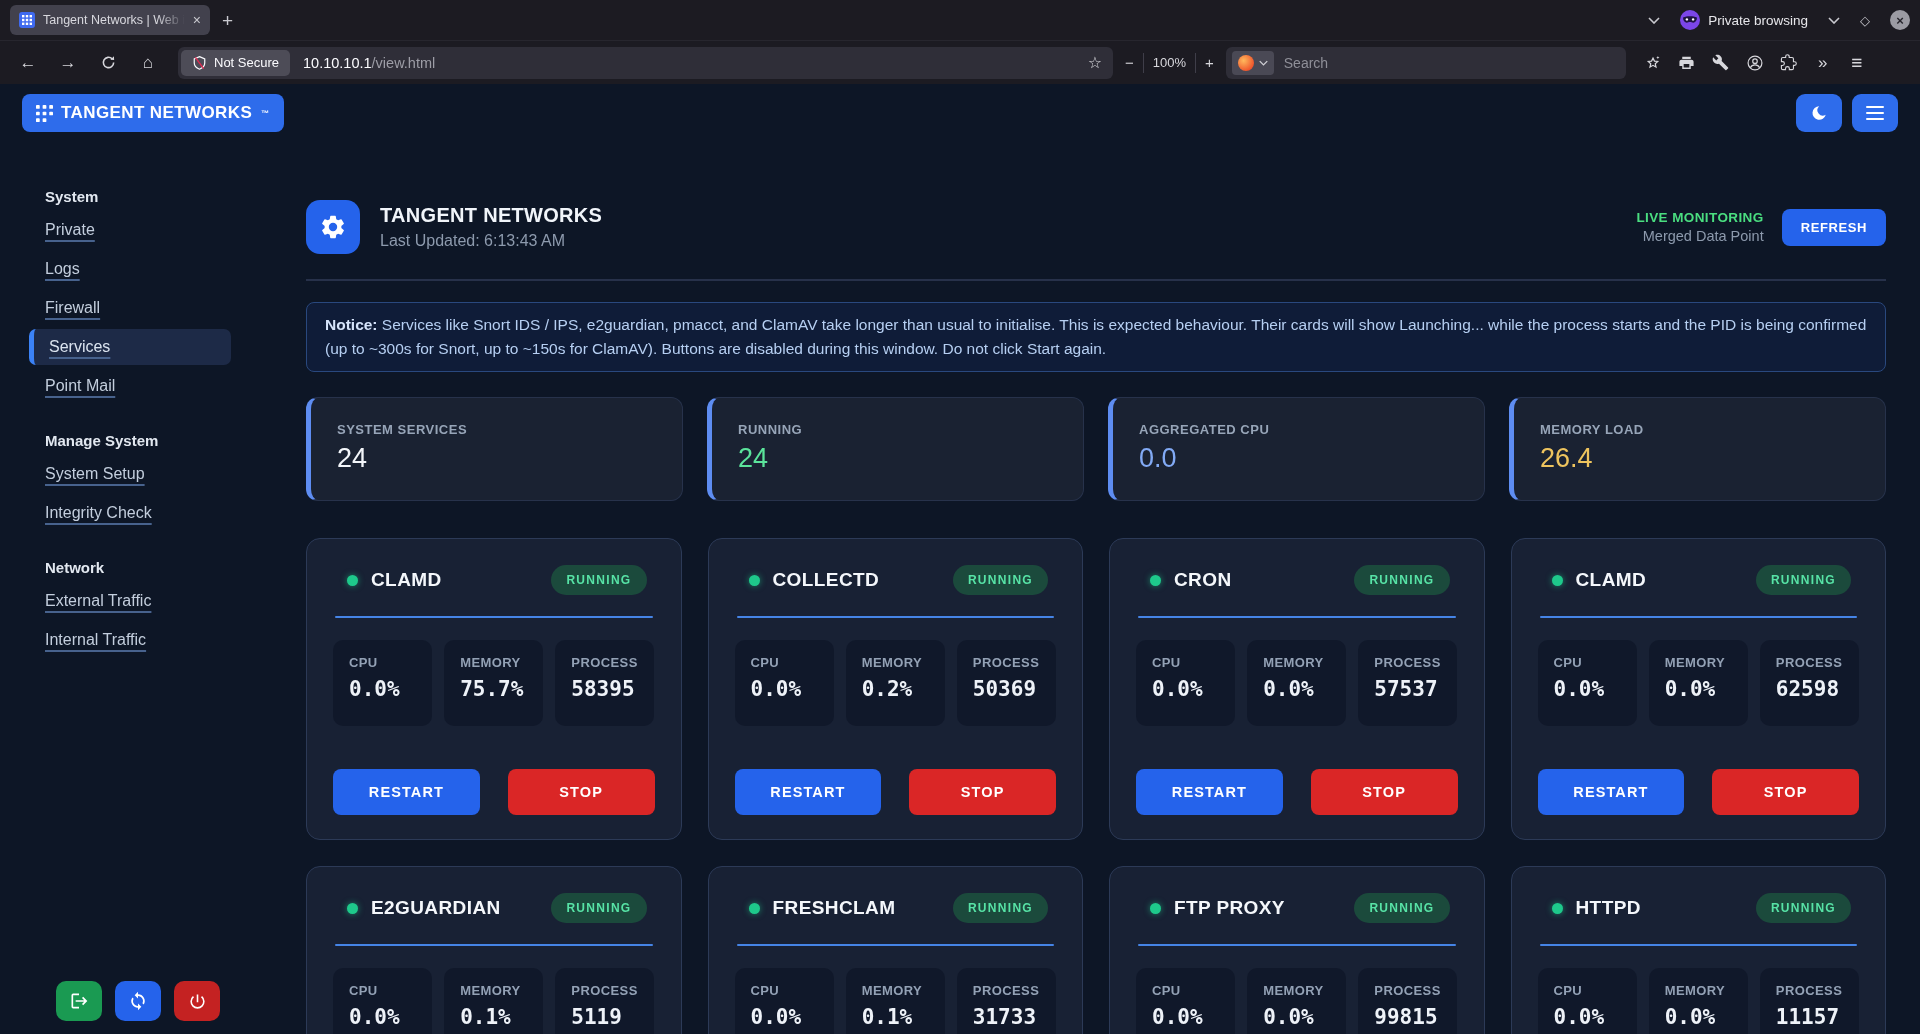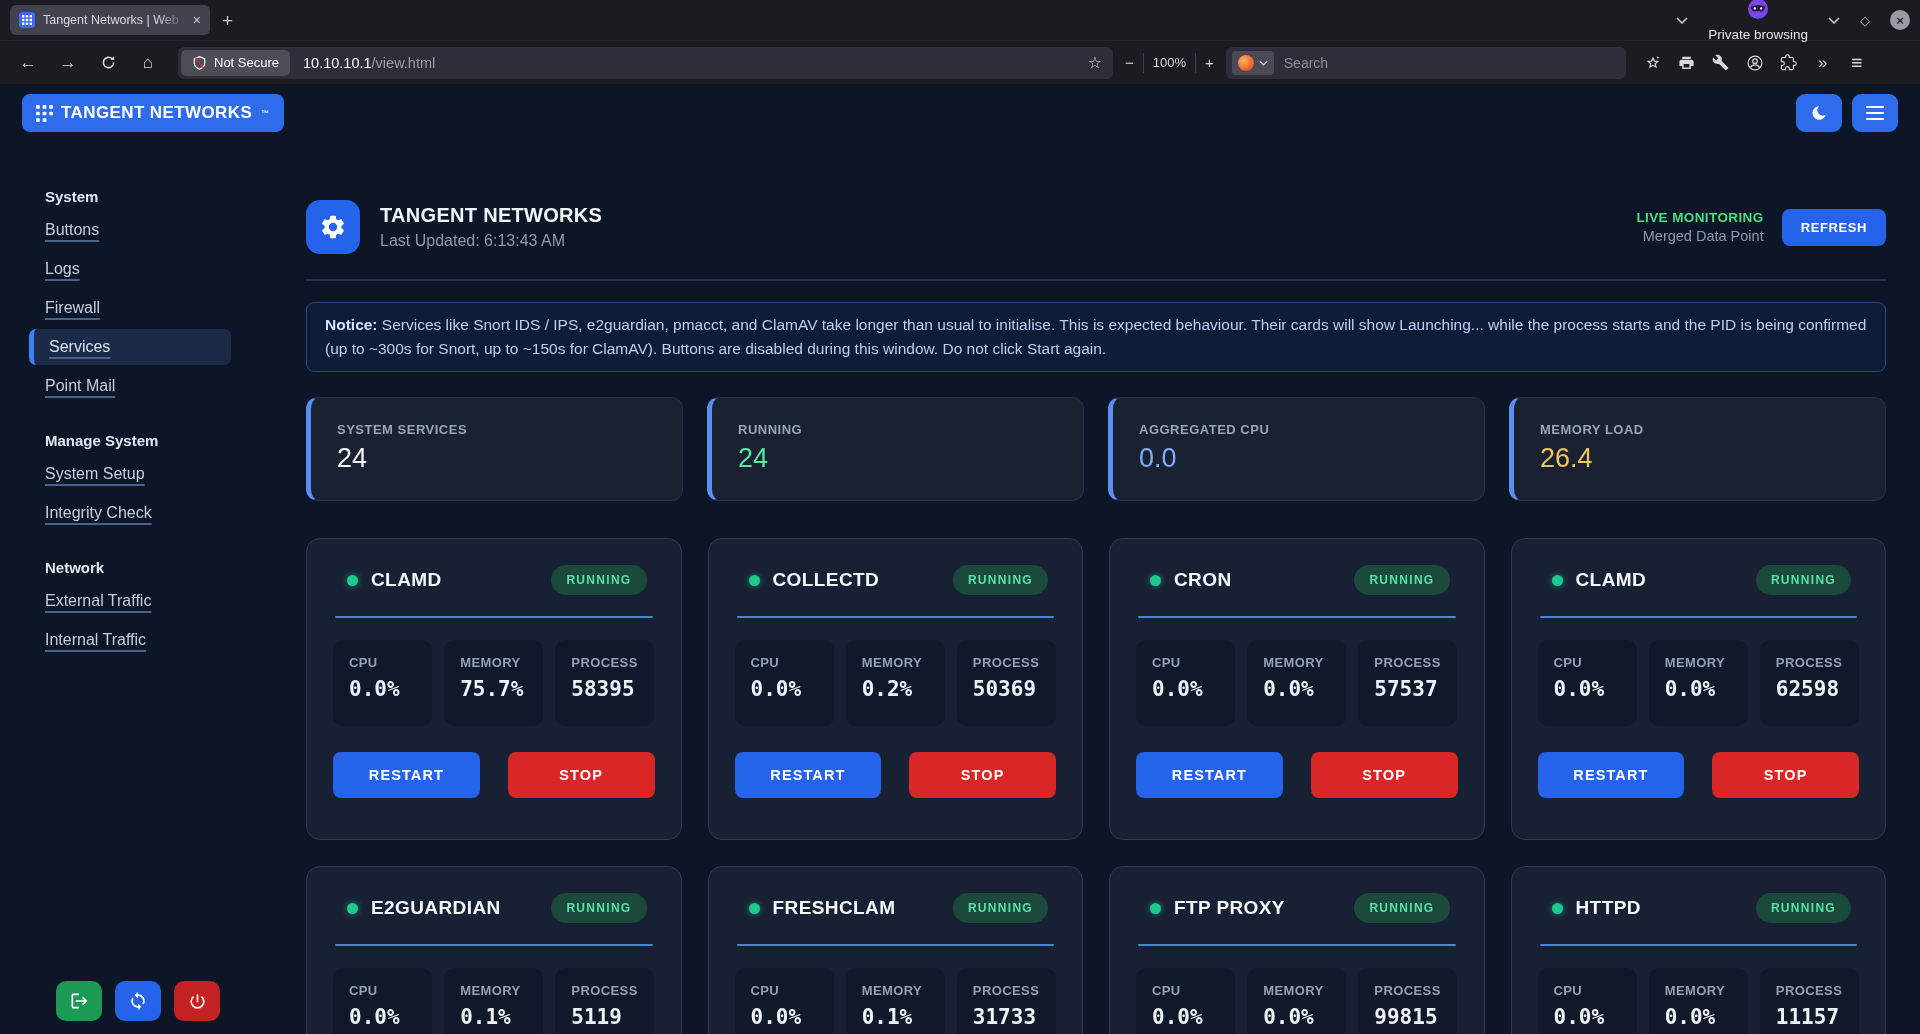--- a/index.html
+++ b/index.html
@@ -11,21 +11,21 @@
   .tabbar { height:40px; display:flex; align-items:center; padding:0 10px; position:relative; }
   .tab { display:flex; align-items:center; gap:8px; width:200px; height:30px; background:#42414d;
     border-radius:6px; padding:0 9px; color:#d8d8de; font-size:12.5px; }
   .favicon { width:16px; height:16px; border-radius:3px; background:#3f6af0; display:flex;
     align-items:center; justify-content:center; flex:0 0 16px; }
   .tab-title { flex:1; white-space:nowrap; overflow:hidden; -webkit-mask-image:linear-gradient(90deg,#000 80%,transparent); mask-image:linear-gradient(90deg,#000 80%,transparent); }
   .tab-close { color:#c9c9cf; font-size:14px; cursor:default; }
   .newtab { background:none; border:none; color:#c9c9cf; font-size:19px; margin-left:12px; line-height:1; }
   .tab-right { position:absolute; right:10px; display:flex; align-items:center; gap:20px; }
   .chev { display:flex; align-items:center; }
-  .pb-chip { display:flex; align-items:center; gap:8px; color:#e6e6ea; font-size:13.5px;flex-direction:column; }
+  .pb-chip { display:flex; align-items:center; gap:8px; color:#e6e6ea; font-size:13.5px; }
   .diamond { color:#c9c9cf; font-size:13px; }
   .win-close { width:20px; height:20px; border-radius:50%; background:#9b9ba3; color:#25242b;
     display:flex; align-items:center; justify-content:center; font-size:13px; font-weight:700; }
 
   .toolbar { height:44px; display:flex; align-items:center; padding:0 12px; gap:8px;
     border-top:1px solid #27262e; }
   .navbtn { width:32px; height:32px; display:flex; align-items:center; justify-content:center;
     color:#d7d7dc; font-size:17px; background:none; border:none; }
   .urlbar { flex:1; max-width:935px; height:32px; background:#2f2e38; border-radius:6px;
     display:flex; align-items:center; margin-left:6px; }
@@ -112,21 +112,21 @@
   .dot { width:11px; height:11px; border-radius:50%; background:#1ec98b; box-shadow:0 0 6px rgba(30,201,139,.6); }
   .svc-name { color:#f4f7fb; font-size:19px; font-weight:800; letter-spacing:.4px; }
   .svc-badge { background:#1b4a3c; color:#57e3a6; font-size:12px; font-weight:700; letter-spacing:1.3px;
     padding:8px 15px; border-radius:999px; }
   .svc-divider { height:2px; background:#4584e6; margin:21px 2px 22px; border-radius:2px; }
   .svc-stats { display:grid; grid-template-columns:repeat(3,1fr); gap:12px; }
   .stat-box { background:#10182a; border-radius:10px; padding:15px 0 15px 16px; min-height:86px; }
   .sb-label { color:#93a1b5; font-size:13px; font-weight:700; letter-spacing:.4px; }
   .sb-value { color:#eef2f8; font-family:"DejaVu Sans Mono",monospace; font-weight:700;
     font-size:21px; margin-top:7px; }
-  .svc-actions { margin-top:26px; display:grid; grid-template-columns:1fr 1fr; gap:28px; }
+  .svc-actions { margin-top:43px; display:grid; grid-template-columns:1fr 1fr; gap:28px; }
   .svc-actions button { height:46px; border:none; border-radius:8px; color:#fff; font-weight:800;
     font-size:14.5px; letter-spacing:1.1px; font-family:inherit; }
   .btn-restart { background:#2563eb; }
   .btn-stop { background:#da2626; }
   svg { display:block; }
 </style>
 </head>
 <body>
 
 <div class="chrome">
@@ -284,21 +284,21 @@
           <span class="bar"></span>
           <span class="bar"></span>
       </button>
     </div>
   </div>
 
   <div class="layout">
 
     <aside class="sidebar">
       <div class="side-head">System</div>
-      <a class="side-link">Buttons</a>
+      <a class="side-link">Private</a>
       <a class="side-link">Logs</a>
       <a class="side-link">Firewall</a>
       <div class="side-active">
         <a class="side-link">Services</a>
       </div>
       <a class="side-link">Point Mail</a>
 
       <div class="side-sec">
         <div class="side-head">Manage System</div>
         <a class="side-link">System Setup</a>

